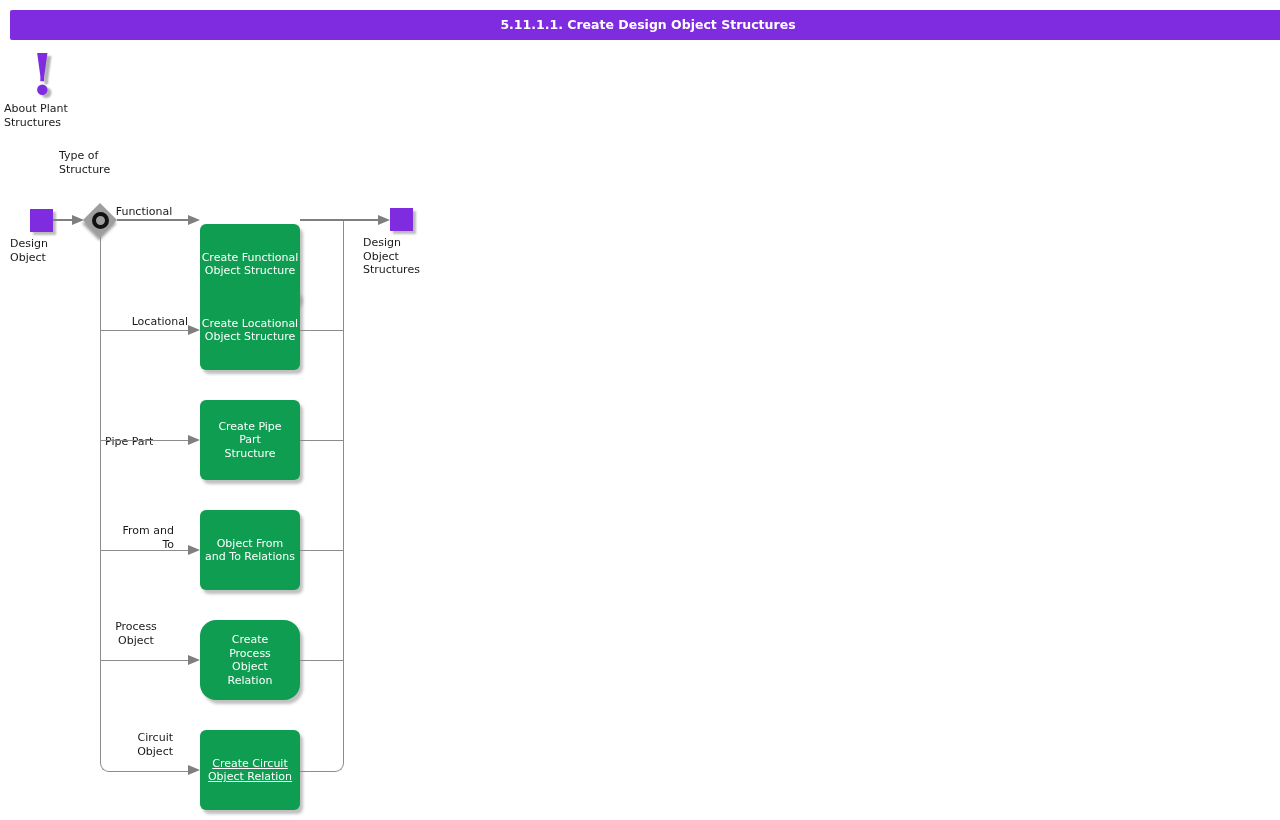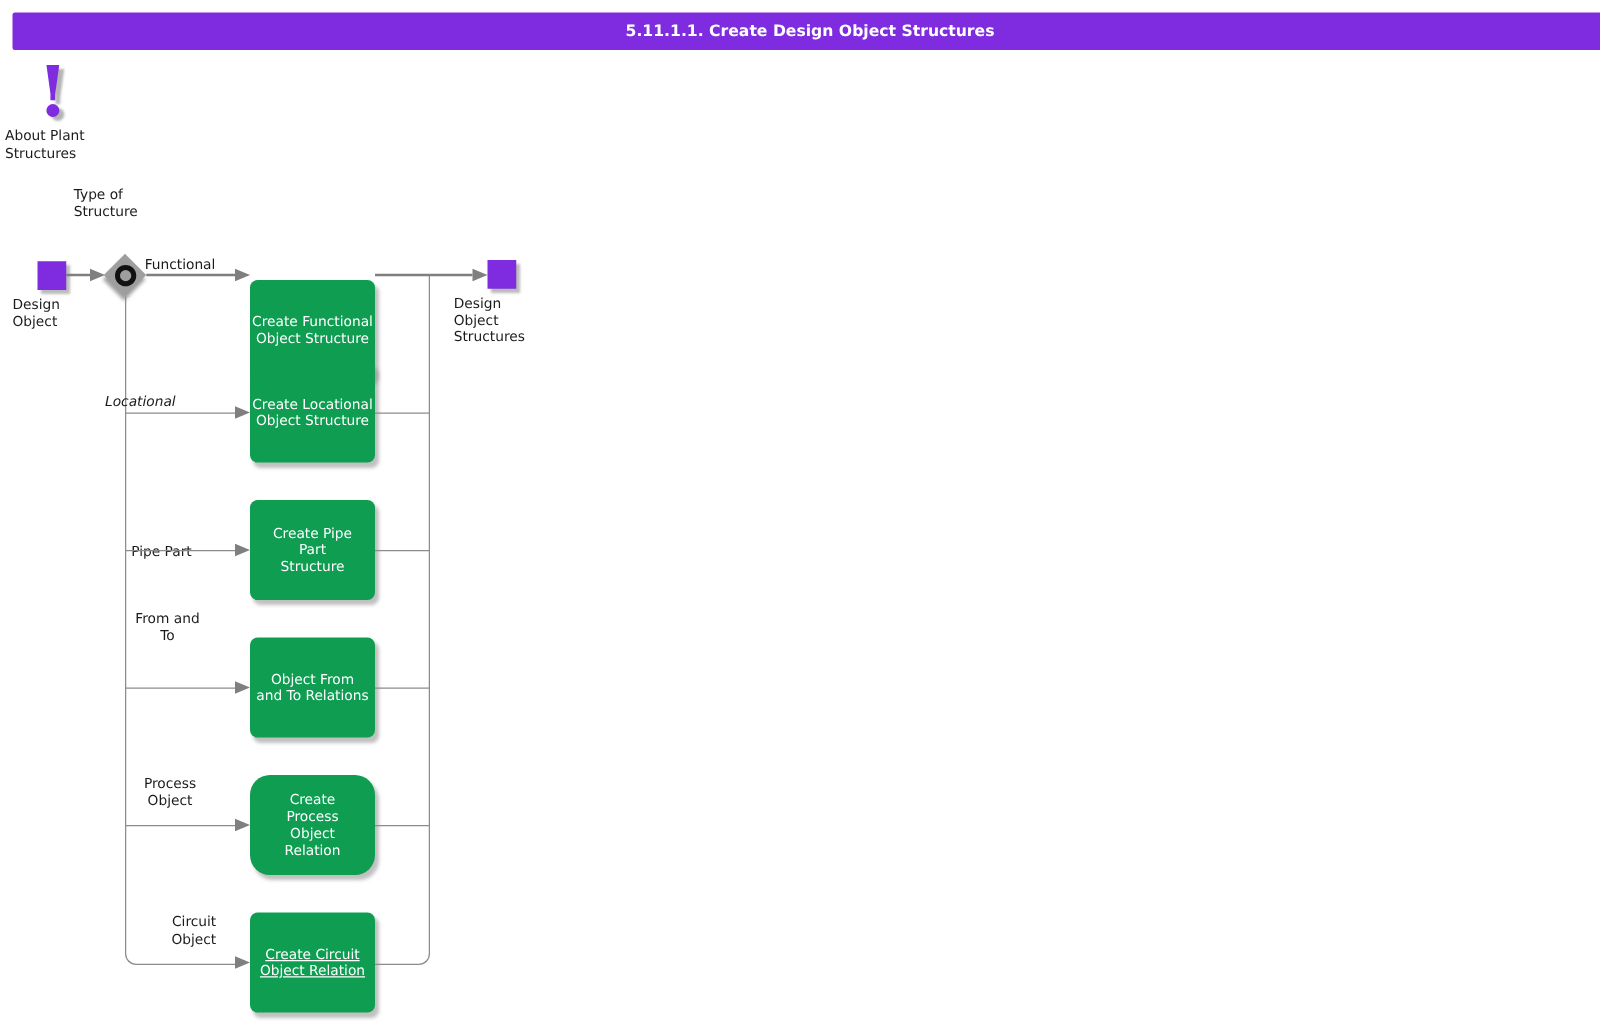--- a/index.html
+++ b/index.html
@@ -96,34 +96,34 @@
   <div class="corner-left"></div>
 
   <div class="corner-right"></div>
 
   <div id="branches">
       <div class="lbl" style="left: 100px; width: 88px; top: 205px; text-align: center;">Functional</div>
       <div class="hline thick" style="left: 117px; top: 219px; width: 71px;"></div>
       <div class="arrowhead" style="left: 188px; top: 215px;"></div>
       <div class="task" style="top: 180px; margin-top: 44px;">Create Functional
 Object Structure</div>
-      <div class="lbl" style="left: 84px; width: 88px; top: 315px;  font-style: italic;">Locational</div>
+      <div class="lbl" style="left: 100px; width: 88px; top: 315px; text-align: right;">Locational</div>
       <div class="hline" style="left: 100px; top: 330px; width: 88px;"></div>
       <div class="arrowhead" style="left: 188px; top: 325px;"></div>
       <div class="task" style="top: 290px;">Create Locational
 Object Structure</div>
       <div class="hline" style="left: 300px; top: 330px; width: 44px;"></div>
       <div class="lbl" style="left: 105px; width: 82px; top: 435px; text-align: left;">Pipe Part</div>
       <div class="hline" style="left: 100px; top: 440px; width: 88px;"></div>
       <div class="arrowhead" style="left: 188px; top: 435px;"></div>
       <div class="task" style="top: 400px;">Create Pipe
 Part
 Structure</div>
       <div class="hline" style="left: 300px; top: 440px; width: 44px;"></div>
-      <div class="lbl" style="left: 94px; width: 80px; top: 488px; text-align: center;">From and
+      <div class="lbl" style="left: 94px; width: 80px; top: 524px; text-align: right;">From and
 To</div>
       <div class="hline" style="left: 100px; top: 550px; width: 88px;"></div>
       <div class="arrowhead" style="left: 188px; top: 545px;"></div>
       <div class="task" style="top: 510px;">Object From
 and To Relations</div>
       <div class="hline" style="left: 300px; top: 550px; width: 44px;"></div>
       <div class="lbl" style="left: 96px; width: 80px; top: 620px; text-align: center;">Process
 Object</div>
       <div class="hline" style="left: 100px; top: 660px; width: 88px;"></div>
       <div class="arrowhead" style="left: 188px; top: 655px;"></div>

